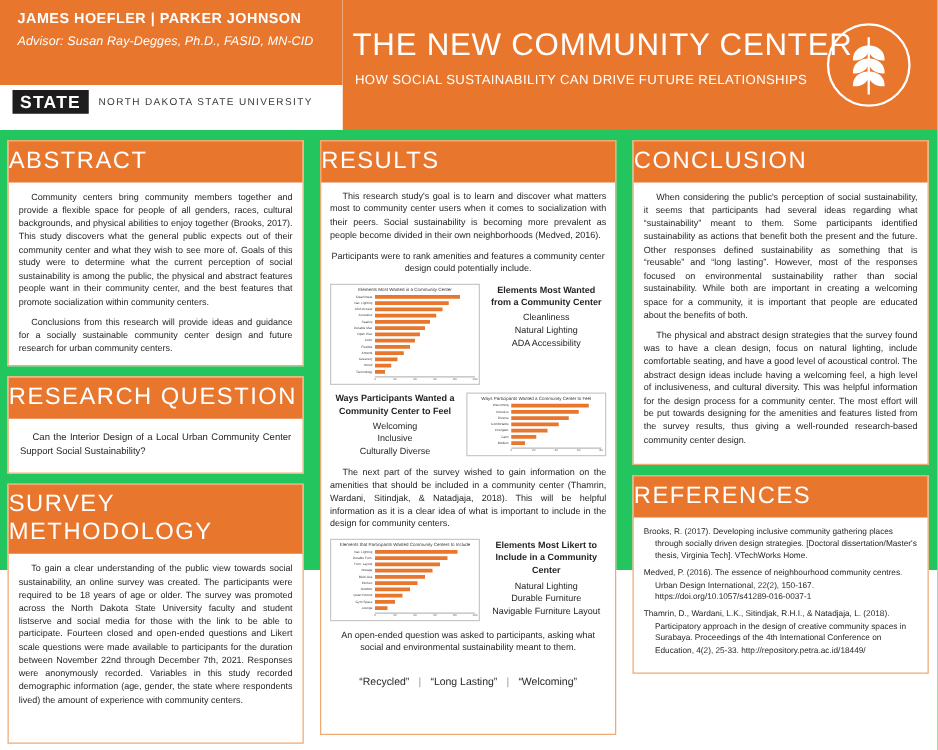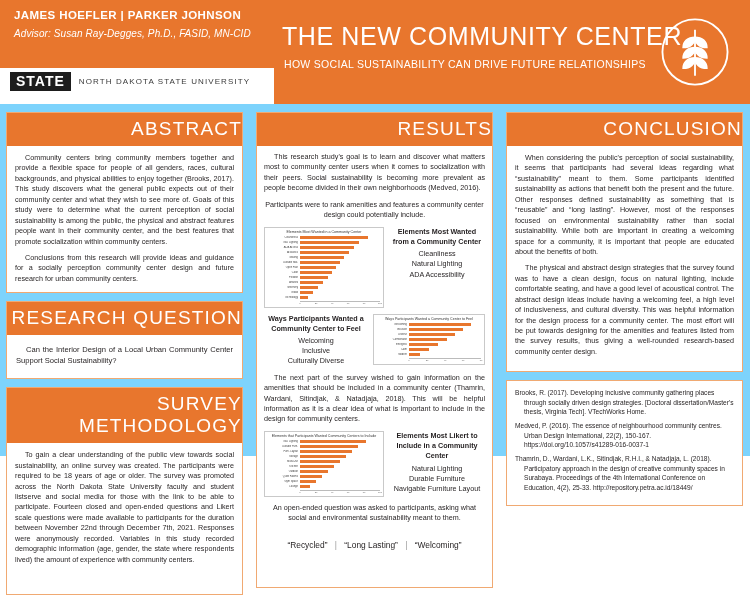--- a/index.html
+++ b/index.html
@@ -3,21 +3,21 @@
 <meta charset="utf-8">
 <style>
   html,body{margin:0;padding:0;}
   body{
     width:750px;height:600px;
     background:#ffffff;
     font-family:"Liberation Sans", sans-serif;
     color:#231f20;
     overflow:hidden;
   }
-  .poster{position:relative;width:750px;height:456px;background:#7dd3fc;}
+  .poster{position:relative;width:750px;height:456px;background:#22c55e;}
 
   
   .header{position:absolute;left:0;top:0;width:750px;height:104px;background:#ffffff;}
   .hdr-left{position:absolute;left:0;top:0;width:274px;height:104px;background:#ffffff;}
   .hdr-orange{position:absolute;left:274px;top:0;width:476px;height:104px;background:#e8762d;}
   .hdr-left-top{position:absolute;left:0;top:0;width:274px;height:68px;background:#e8762d;}
   .authors{
     position:absolute;left:14px;top:9px;width:252px;
     color:#ffffff;font-size:11.5px;letter-spacing:.4px;font-weight:bold;
     font-family:"Liberation Sans", sans-serif;
@@ -46,21 +46,21 @@
   }
 
   
   .col{position:absolute;top:112px;width:237px;}
   .col1{left:6px;}
   .col2{left:256px;}
   .col3{left:506px;}
 
   .panel{border:1px solid #f0a972;background:#ffffff;margin-bottom:8px;}
   .panel-head{
-    background:#e8762d;color:#ffffff;text-align:right;
+    background:#e8762d;color:#ffffff;text-align:left;
     font-size:19px;letter-spacing:1.2px;padding:5px 0 6px 0;
   }
   .panel-body{padding:7px 8px 8px 8px;font-size:7.2px;line-height:1.45;color:#231f20;text-align:justify;}
   .panel-body p{margin:0 0 6px 0;text-indent:10px;}
   .panel-body p:last-child{margin-bottom:0;}
 
   .qbody{padding:9px 9px 12px 9px;font-size:7.6px;line-height:1.45;}
 
   
   .res-body{padding:6px 7px 7px 7px;font-size:7.2px;line-height:1.45;text-align:justify;}
@@ -124,21 +124,21 @@
       </g>
     </svg>
   </div>
 
   <div class="col col1">
 
     <div class="panel">
       <div class="panel-head">ABSTRACT</div>
       <div class="panel-body">
         <p>Community centers bring community members together and provide a flexible space for people of all genders, races, cultural backgrounds, and physical abilities to enjoy together (Brooks, 2017). This study discovers what the general public expects out of their community center and what they wish to see more of. Goals of this study were to determine what the current perception of social sustainability is among the public, the physical and abstract features people want in their community center, and the best features that promote socialization within community centers.</p>
-        <p>Conclusions from this research will provide ideas and guidance for a socially perception community center design and future research for urban community centers.</p>
+        <p>Conclusions from this research will provide ideas and guidance for a socially sustainable community center design and future research for urban community centers.</p>
       </div>
     </div>
 
     <div class="panel">
       <div class="panel-head">RESEARCH QUESTION</div>
       <div class="panel-body qbody">
         <p style="text-indent:10px">Can the Interior Design of a Local Urban Community Center Support Social Sustainability?</p>
       </div>
     </div>
 
@@ -362,20 +362,21 @@
 
     <div class="panel">
       <div class="panel-head">CONCLUSION</div>
       <div class="panel-body" style="padding-bottom:14px">
         <p>When considering the public's perception of social sustainability, it seems that participants had several ideas regarding what “sustainability” meant to them. Some participants identified sustainability as actions that benefit both the present and the future. Other responses defined sustainability as something that is “reusable” and “long lasting”. However, most of the responses focused on environmental sustainability rather than social sustainability. While both are important in creating a welcoming space for a community, it is important that people are educated about the benefits of both.</p>
         <p>The physical and abstract design strategies that the survey found was to have a clean design, focus on natural lighting, include comfortable seating, and have a good level of acoustical control. The abstract design ideas include having a welcoming feel, a high level of inclusiveness, and cultural diversity. This was helpful information for the design process for a community center. The most effort will be put towards designing for the amenities and features listed from the survey results, thus giving a well-rounded research-based community center design.</p>
       </div>
     </div>
 
     <div class="panel">
+      <div class="panel-head">REFERENCES</div>
       <div class="ref-body">
         <div>Brooks, R. (2017). Developing inclusive community gathering places through socially driven design strategies. [Doctoral dissertation/Master's thesis, Virginia Tech]. VTechWorks Home.</div>
         <div>Medved, P. (2016). The essence of neighbourhood community centres. Urban Design International, 22(2), 150-167. https://doi.org/10.1057/s41289-016-0037-1</div>
         <div>Thamrin, D., Wardani, L.K., Sitindjak, R.H.I., &amp; Natadjaja, L. (2018). Participatory approach in the design of creative community spaces in Surabaya. Proceedings of the 4th International Conference on Education, 4(2), 25-33. http://repository.petra.ac.id/18449/</div>
       </div>
     </div>
 
   </div>
 
 </div>

